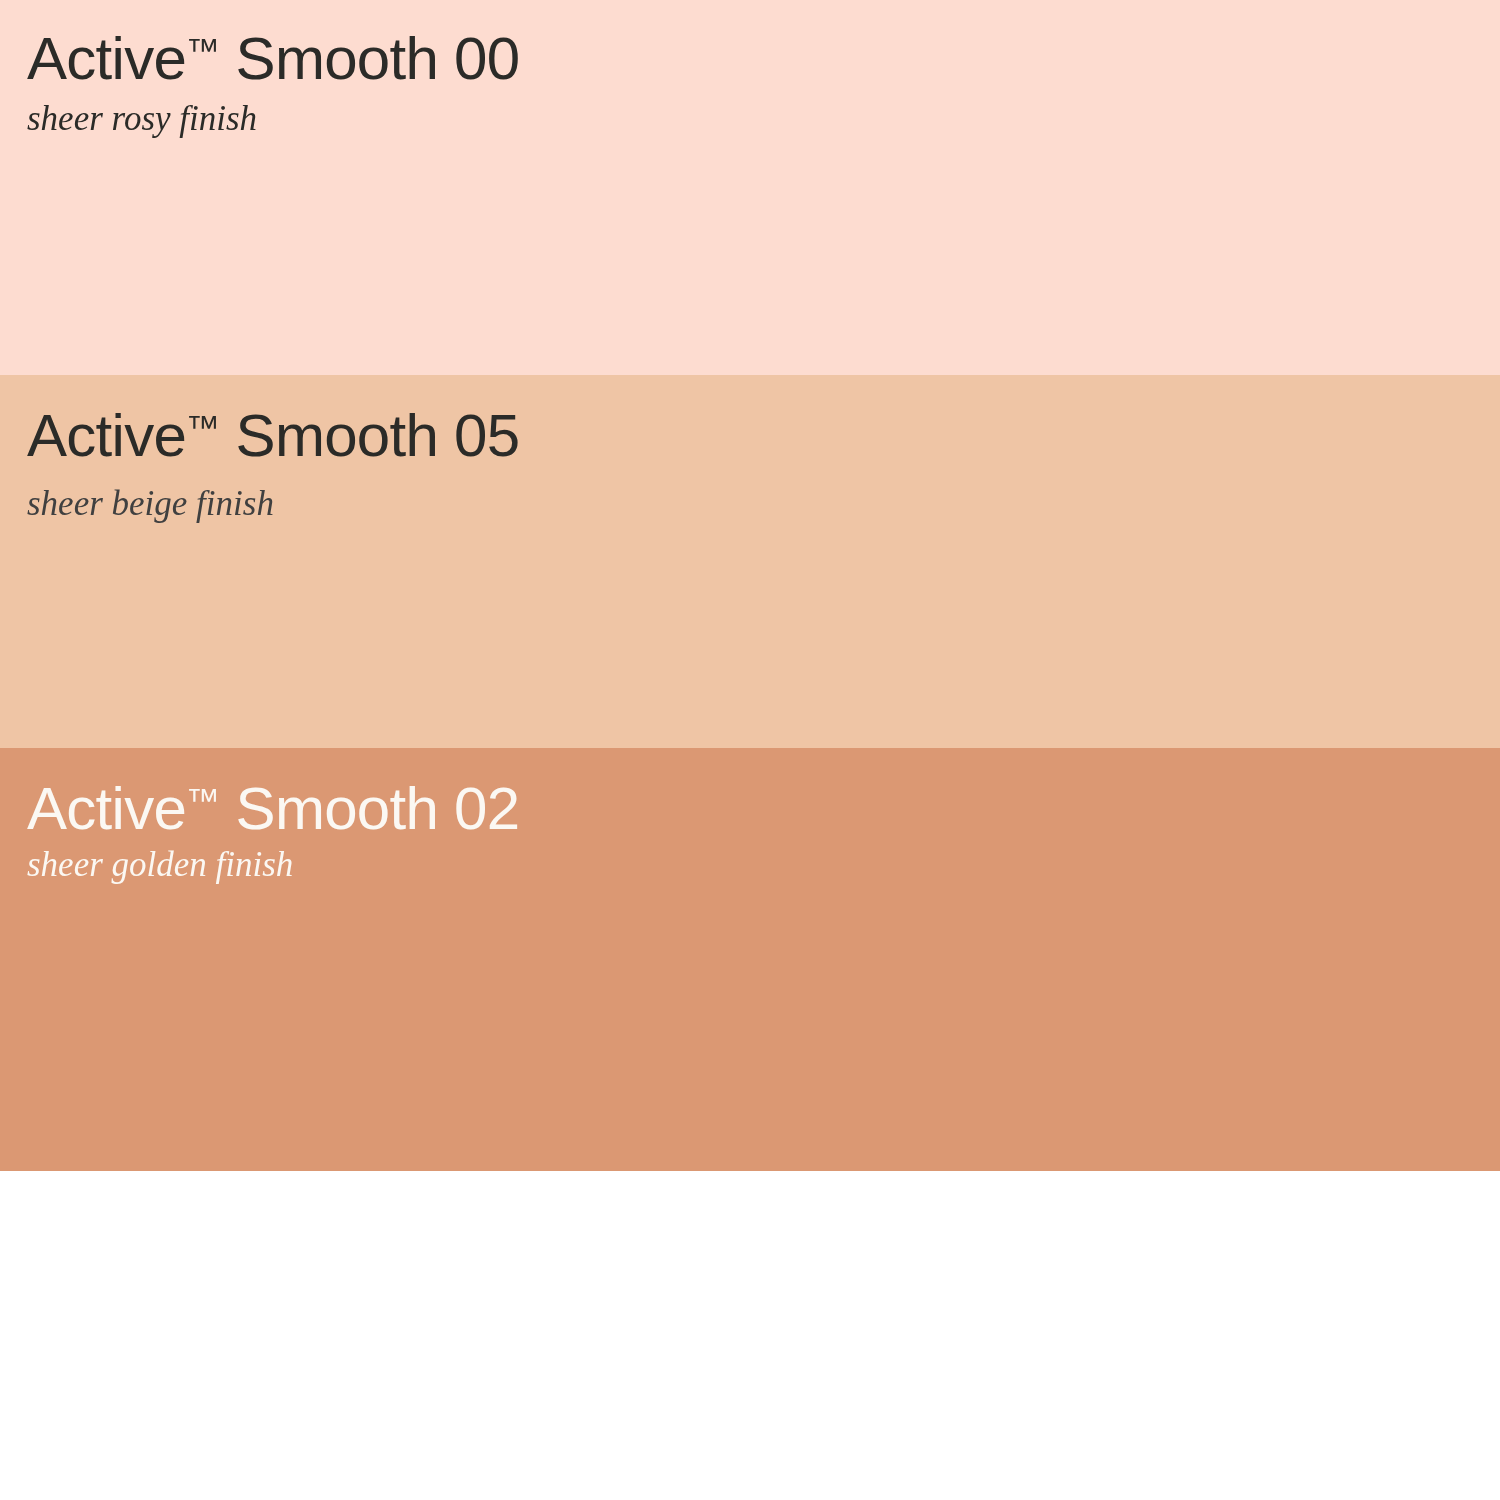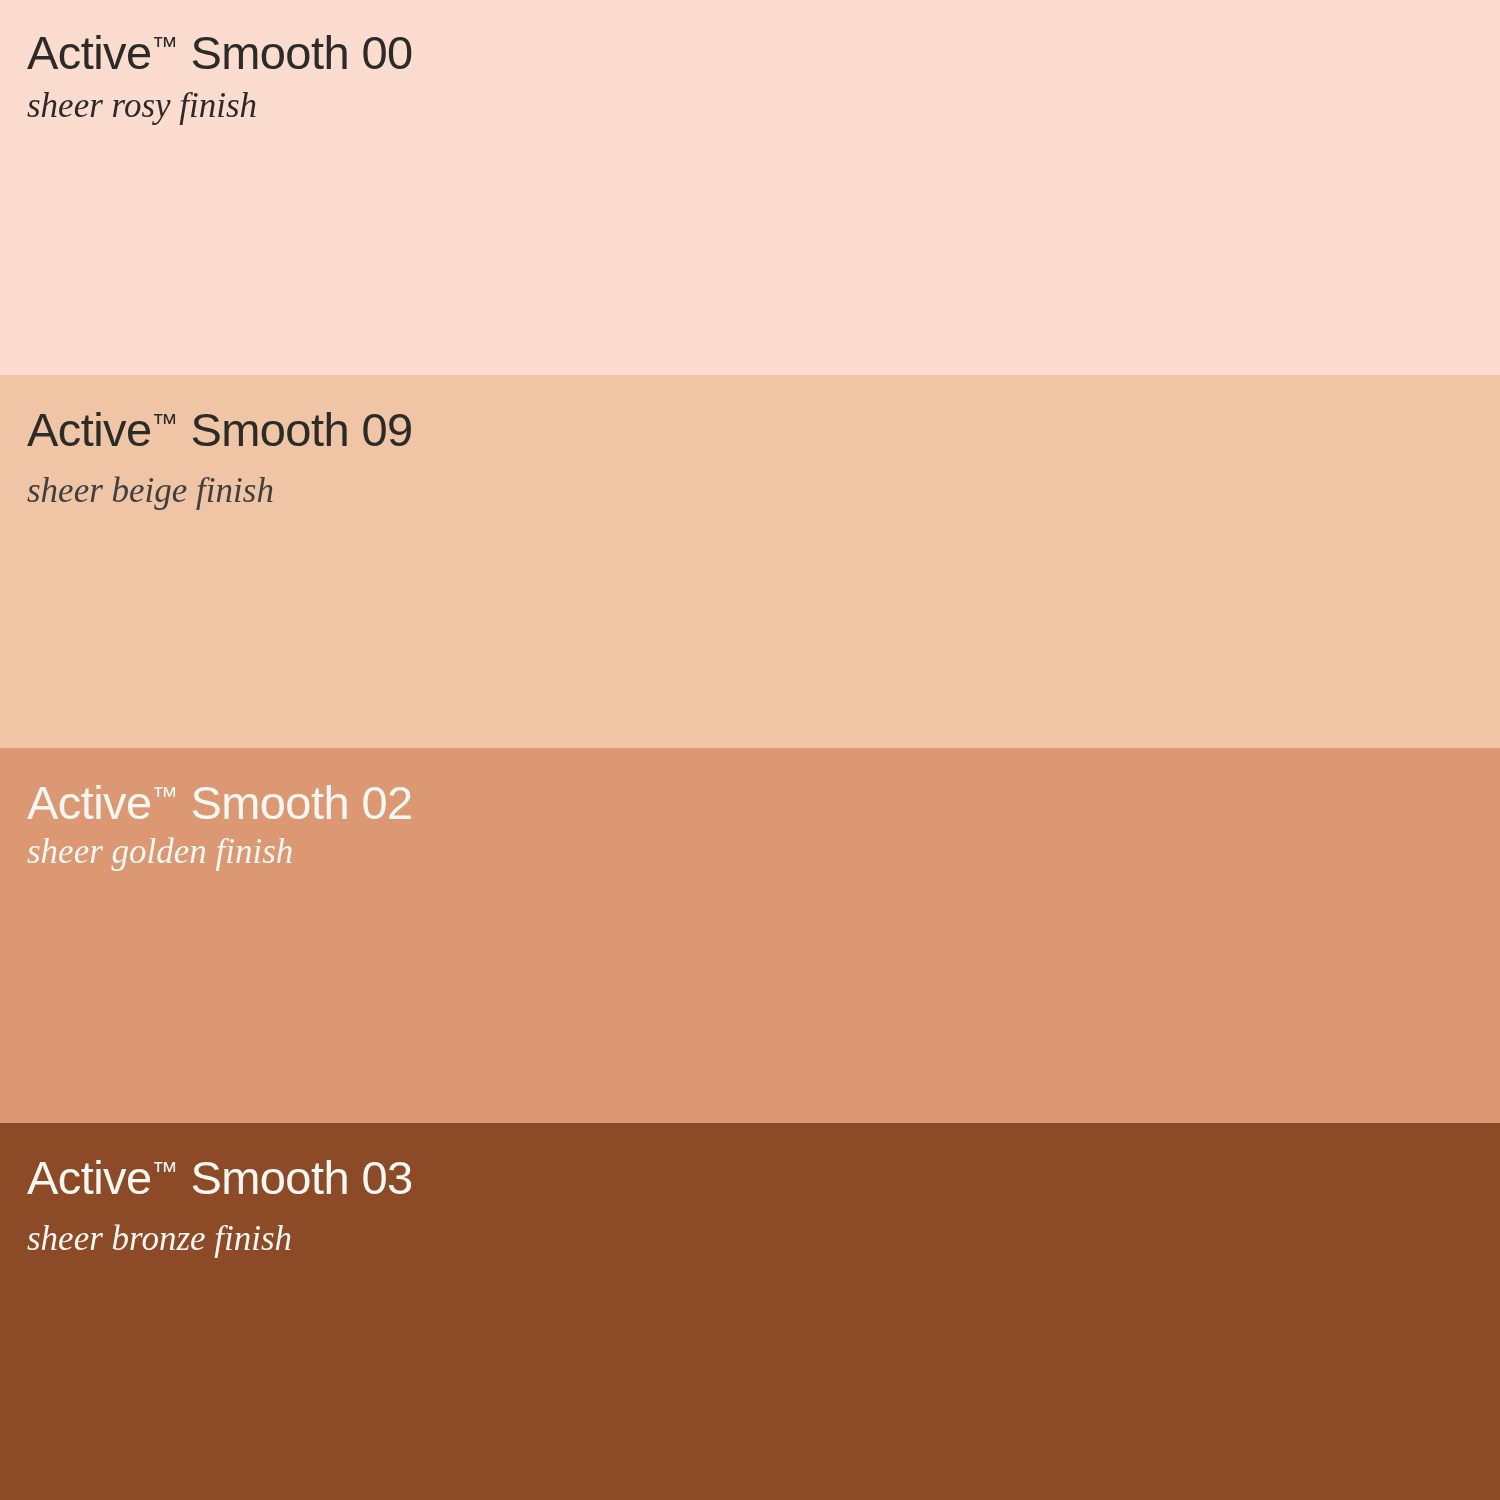--- a/index.html
+++ b/index.html
@@ -21,21 +21,21 @@
     box-sizing: border-box;
   }
   .band-text {
     position: absolute;
     left: 27px;
     top: 0;
   }
   .shade-title {
     font-family: "Liberation Sans", sans-serif;
     font-weight: 400;
-    font-size: 47px;
+    font-size: 60px;
     line-height: 1.0;
     letter-spacing: -0.012em;
     margin: 0;
     padding: 0;
     white-space: nowrap;
   }
   .shade-title .tm {
     font-size: 0.56em;
     vertical-align: 0.52em;
     letter-spacing: 0;
@@ -82,32 +82,26 @@
 
   <div class="shade-band" id="band-0" style="background: rgb(253, 220, 208);">
     <div class="band-text">
       <div class="shade-title" style="color: rgb(43, 43, 40);"><span>Active</span><span class="tm">™</span><span> Smooth 00</span></div>
       <div class="shade-sub" style="color: rgb(43, 43, 40);">sheer rosy finish</div>
     </div>
   </div>
 
   <div class="shade-band" id="band-1" style="background: rgb(239, 197, 165);">
     <div class="band-text">
-      <div class="shade-title" style="color: rgb(43, 43, 40);"><span>Active</span><span class="tm">™</span><span> Smooth 09</span></div>
+      <div class="shade-title" style="color: rgb(43, 43, 40);"><span>Active</span><span class="tm">™</span><span> Smooth 05</span></div>
       <div class="shade-sub" style="color: #404040;">sheer beige finish</div>
     </div>
   </div>
 
   <div class="shade-band" id="band-2" style="background: rgb(219, 152, 115);">
     <div class="band-text">
       <div class="shade-title" style="color: rgb(251, 248, 243);"><span>Active</span><span class="tm">™</span><span> Smooth 02</span></div>
       <div class="shade-sub" style="color: rgb(251, 248, 243); margin-top: 8px;">sheer golden finish</div>
     </div>
   </div>
 
-  <div class="shade-band" id="band-3" style="background: rgb(141, 74, 38);">
-    <div class="band-text">
-      <div class="shade-title" style="color: rgb(251, 248, 243);"><span>Active</span><span class="tm">™</span><span> Smooth 03</span></div>
-      <div class="shade-sub" style="color: rgb(251, 248, 243);">sheer bronze finish</div>
-    </div>
-  </div>
 
 </div>
 
 </body></html>

